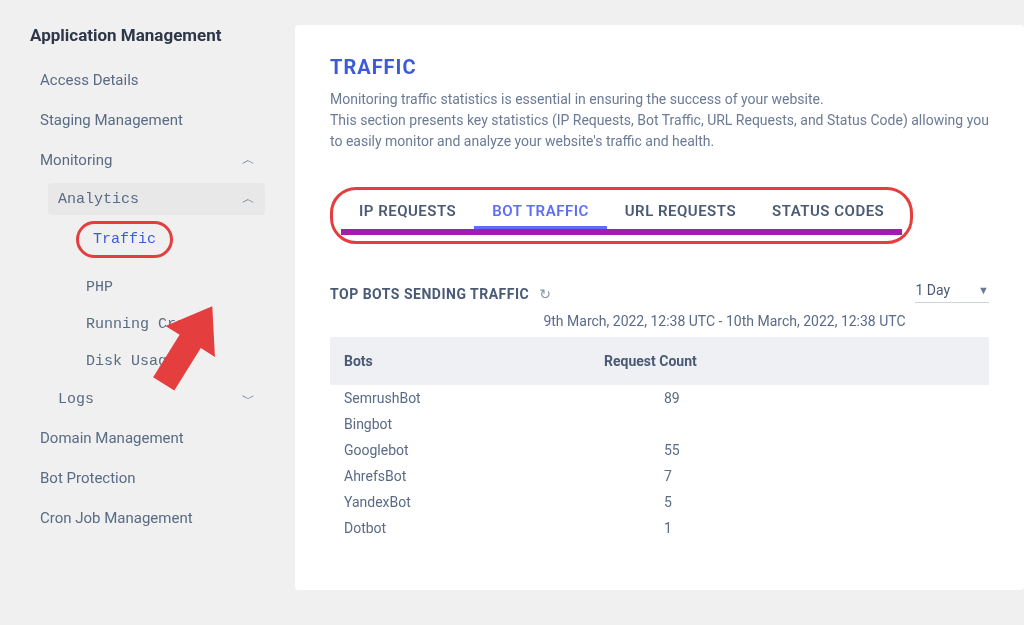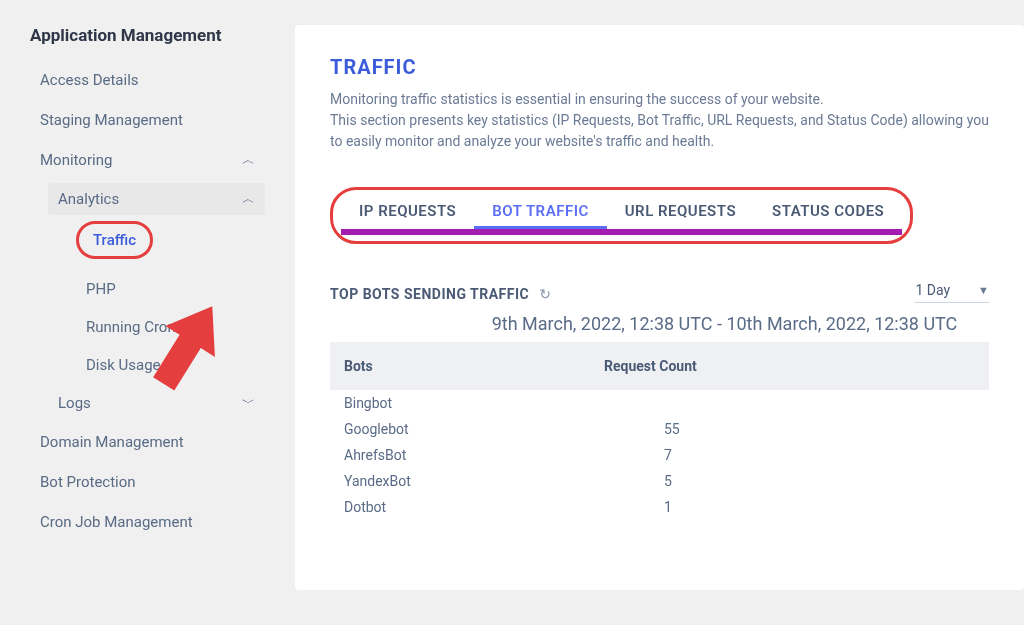--- a/index.html
+++ b/index.html
@@ -17,21 +17,21 @@
     
     .sidebar { width: 235px; flex-shrink: 0; }
     .sidebar-title { font-size: 17px; font-weight: 700; color: #2d3748; margin-bottom: 18px; }
     .nav-item {
       padding: 8px 10px; font-size: 15px; color: #596b85; cursor: pointer;
       display: flex; justify-content: space-between; align-items: center; border-radius: 4px; margin-bottom: 6px;
     }
     .nav-item.expanded { background: #e8e8e9; }
     .nav-sub { margin-left: 18px; }
     .nav-sub2 { margin-left: 28px; }
-    .nav-sub .nav-item, .nav-sub2 .nav-item { padding: 7px 10px; }
+    .nav-sub .nav-item, .nav-sub2 .nav-item { padding: 7px 10px; font-family: Liberation Mono, monospace; }
     .nav-item.highlighted {
       border: 3px solid #e53e3e; border-radius: 22px; padding: 7px 14px;
       color: #3b5bdb; font-weight: 500; display: inline-block; width: auto;
     }
     .chev { display: inline-block; font-size: 13px; color: #5a6b87; }
 
     
     .main {
       flex: 1; background: #fff; border-radius: 4px; padding: 30px 35px 0 35px;
       margin-right: 0; height: 565px; overflow: hidden;
@@ -52,21 +52,21 @@
 
     .section-row { display: flex; justify-content: space-between; align-items: flex-end; margin-bottom: 6px; }
     .section-title { font-size: 14px; font-weight: 700; letter-spacing: .5px; color: #4a5a75; }
     .refresh { margin-left: 6px; color: #8894ab; cursor: pointer; font-size: 14px; }
     .period {
       font-size: 14px; color: #4a5a75; display: flex; align-items: center; gap: 28px;
       border-bottom: 1px solid #cbd5e0; padding-bottom: 4px; cursor: pointer;
     }
     .period .caret { color: #6a7a95; font-size: 11px; }
 
-    .date-range { font-size: 18px; color: #5a6b87; text-align: center; margin: 10px 0 8px 0; padding-left: 130px; }
+    .date-range { font-size: 14px; color: #5a6b87; text-align: center; margin: 10px 0 8px 0; padding-left: 130px; }
 
     .thead { background: #eef0f3; display: flex; padding: 16px 14px; font-size: 14px; font-weight: 700; color: #4a5a75; }
     .thead .c1 { width: 260px; }
     .thead .c2 { flex: 1; text-align: left; }
 
     .trow { display: flex; padding: 5px 14px; font-size: 14px; color: #5a6b87; }
     .trow .c1 { width: 260px; }
     .trow .c2 { flex: 1; padding-left: 60px; }
 
     
@@ -167,20 +167,24 @@
 
     <div class="date-range">9th March, 2022, 12:38 UTC - 10th March, 2022, 12:38 UTC</div>
 
     <div class="thead">
       <div class="c1">Bots</div>
       <div class="c2">Request Count</div>
     </div>
 
     <div id="tbody">
         <div class="trow">
+          <div class="c1">SemrushBot</div>
+          <div class="c2">89</div>
+        </div>
+        <div class="trow">
           <div class="c1">Bingbot</div>
         </div>
         <div class="trow">
           <div class="c1">Googlebot</div>
           <div class="c2">55</div>
         </div>
         <div class="trow">
           <div class="c1">AhrefsBot</div>
           <div class="c2">7</div>
         </div>

